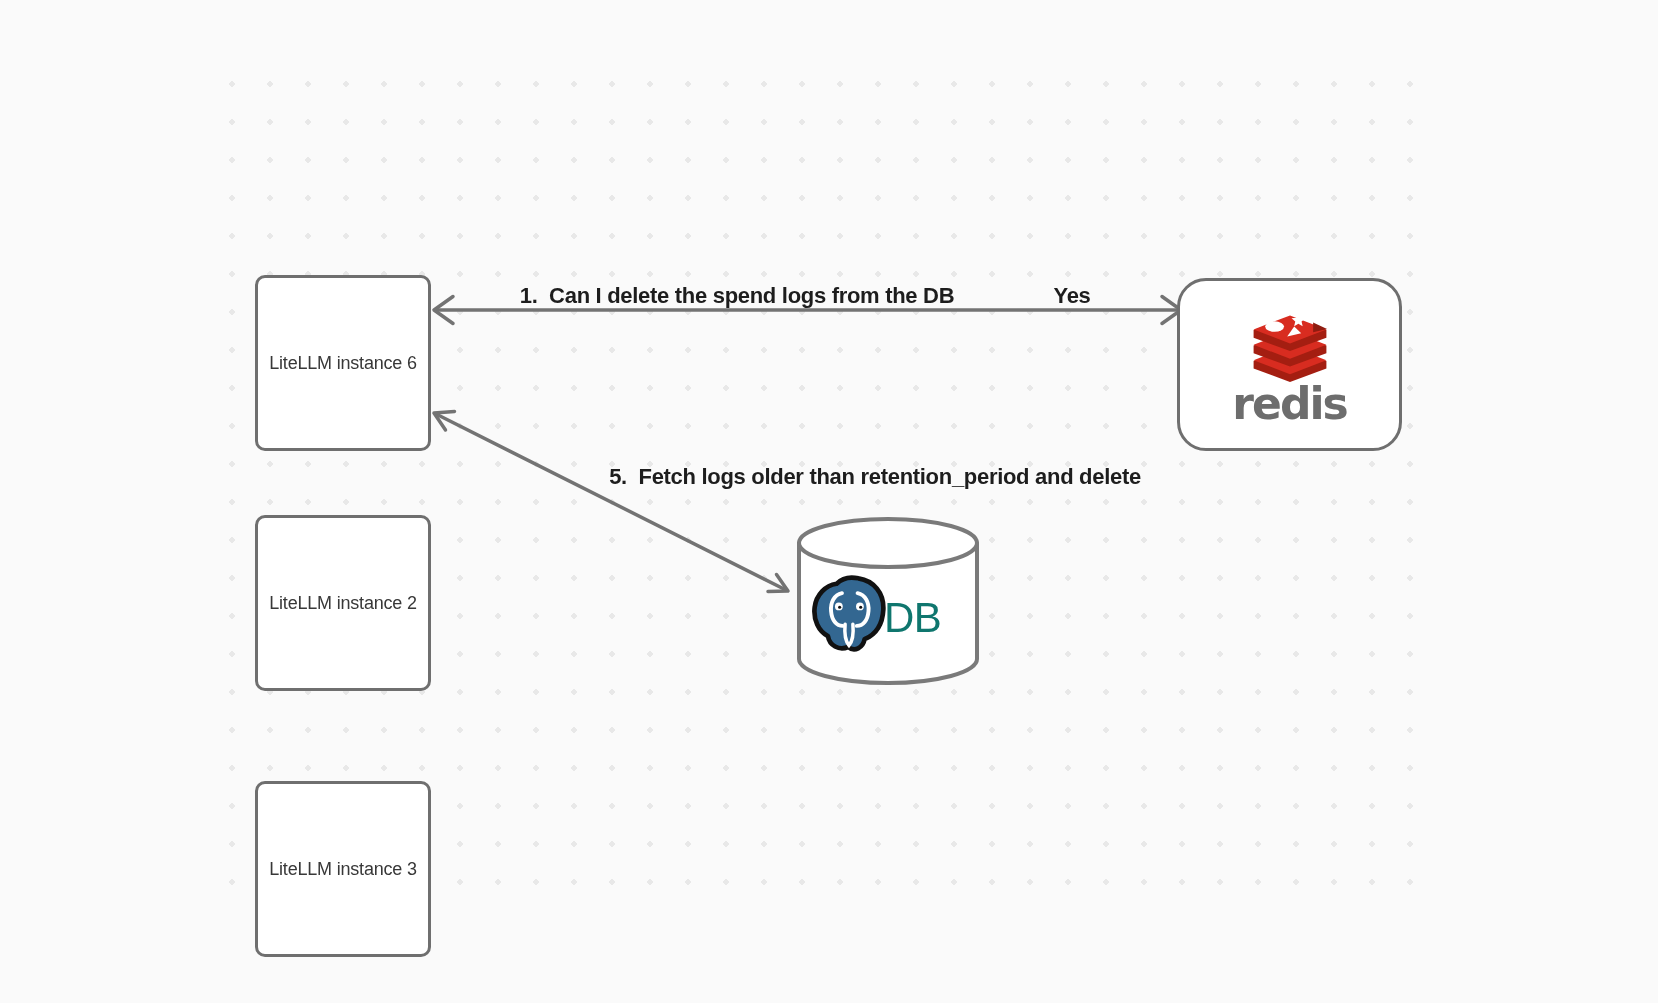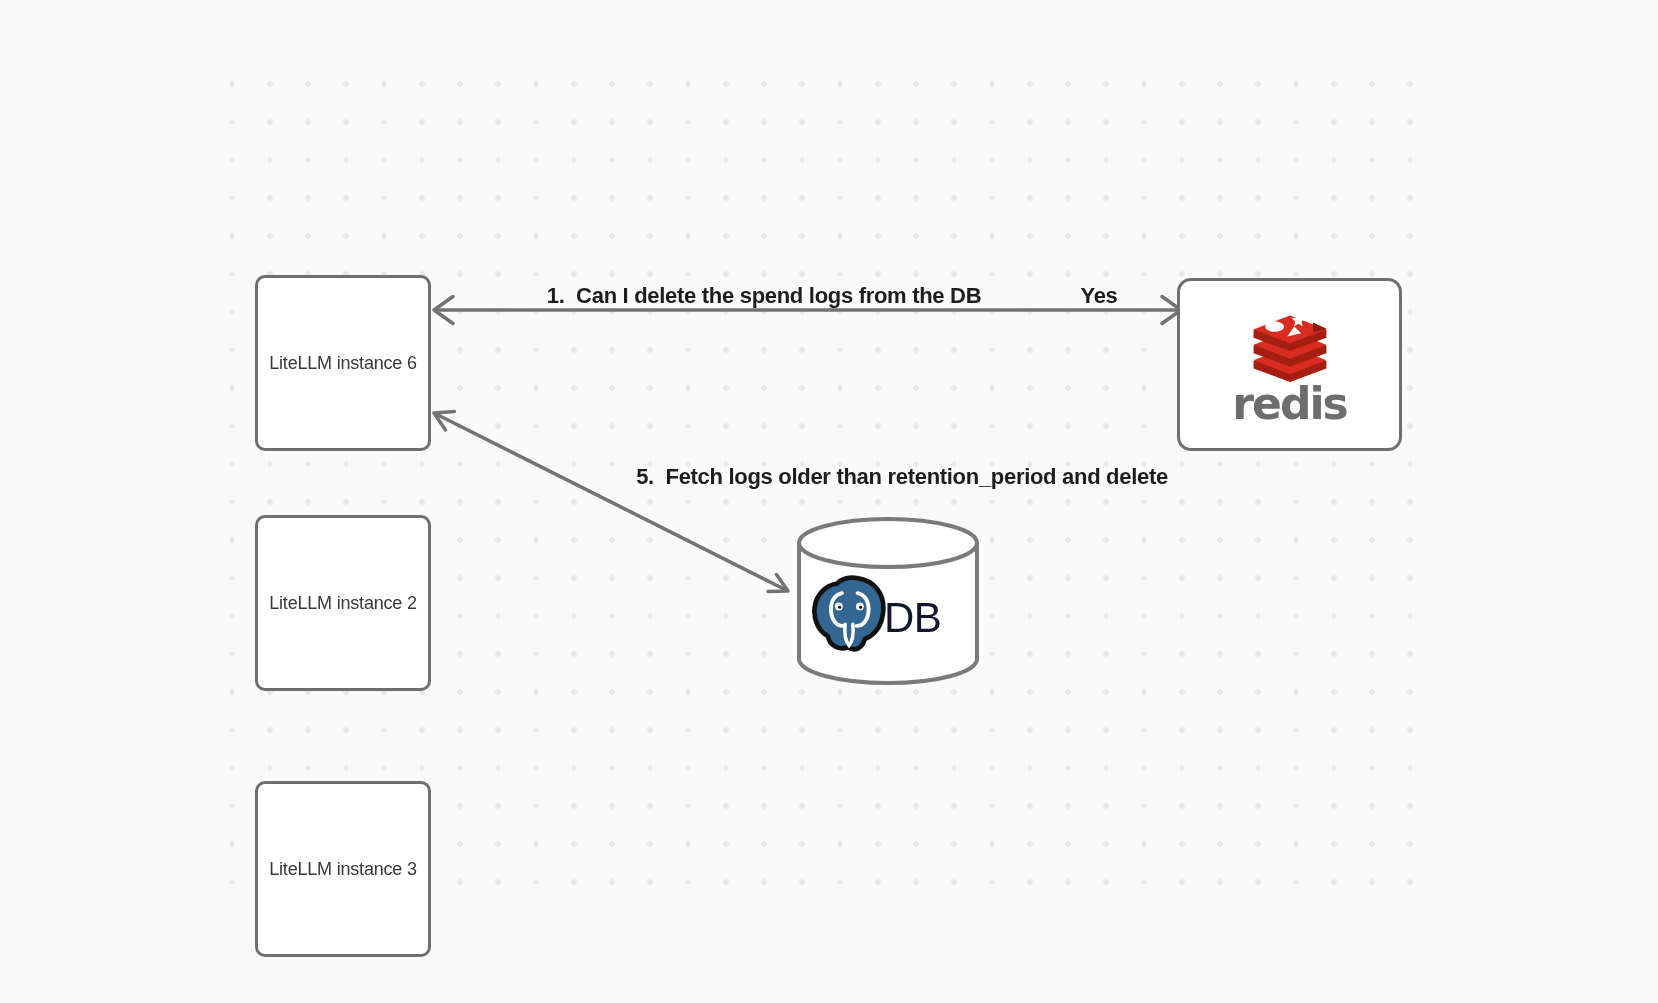--- a/index.html
+++ b/index.html
@@ -50,21 +50,21 @@
   #instance-1 { top: 275px; }
   #instance-2 { top: 515px; }
   #instance-3 { top: 781px; }
 
   .redis-node {
     position: absolute;
     left: 1177px; top: 278px;
     width: 219px; height: 167px;
     background: #ffffff;
     border: 3.5px solid #6f6f6f;
-    border-radius: 14px;
+    border-radius: 29px;
     display: flex;
     flex-direction: column;
     align-items: center;
     justify-content: flex-start;
     padding-top: 0;
   }
   .redis-mark { margin-top: 33px; }
   .redis-word {
     margin-top: -2px;
     font-family: "DejaVu Sans", "Liberation Sans", sans-serif;
@@ -84,32 +84,31 @@
     position: absolute;
     left: 810px; top: 574px;
     width: 78px; height: 82px;
   }
   .db-label {
     position: absolute;
     left: 884px; top: 594px;
     font-size: 42px;
     font-weight: 500;
     letter-spacing: -0.5px;
-    color: #0f172a;
+    color: #0f766e;
   }
 
   .arrow-label {
     position: absolute;
     transform: translate(-50%, -50%);
     font-size: 22px;
     font-weight: bold;
     letter-spacing: -0.3px;
     color: #1d1d1d;
     white-space: pre;
-    margin-left: 27px;
   }
   #arrow1-label { left: 737px; top: 296px; }
   #arrow1-response { left: 1072px; top: 296px; }
   #arrow2-label { left: 875px; top: 477px; }
 </style>
 </head>
 <body>
 
 <div class="canvas">
 

